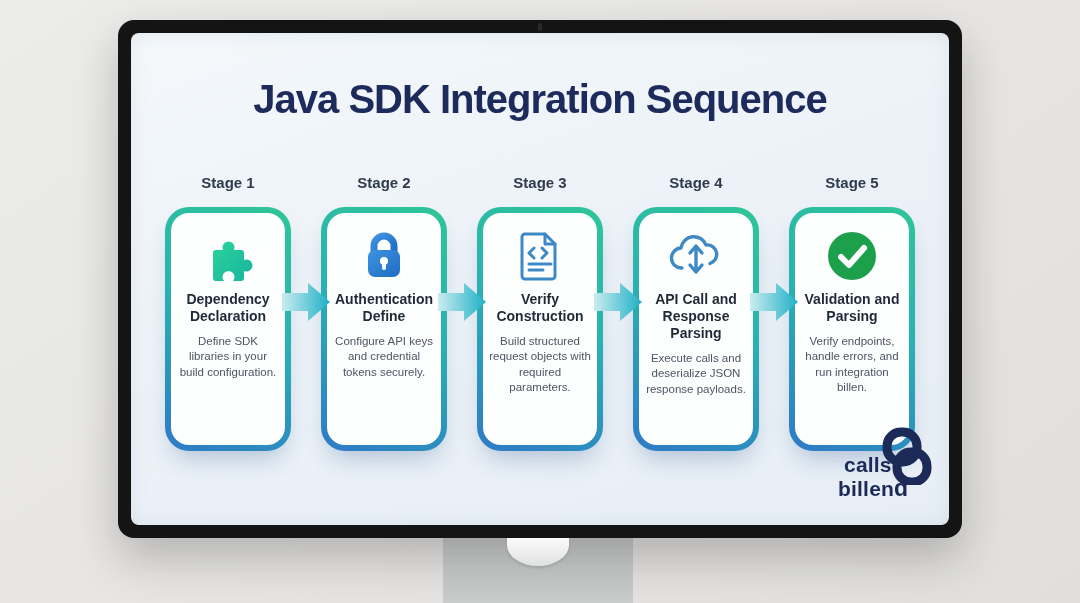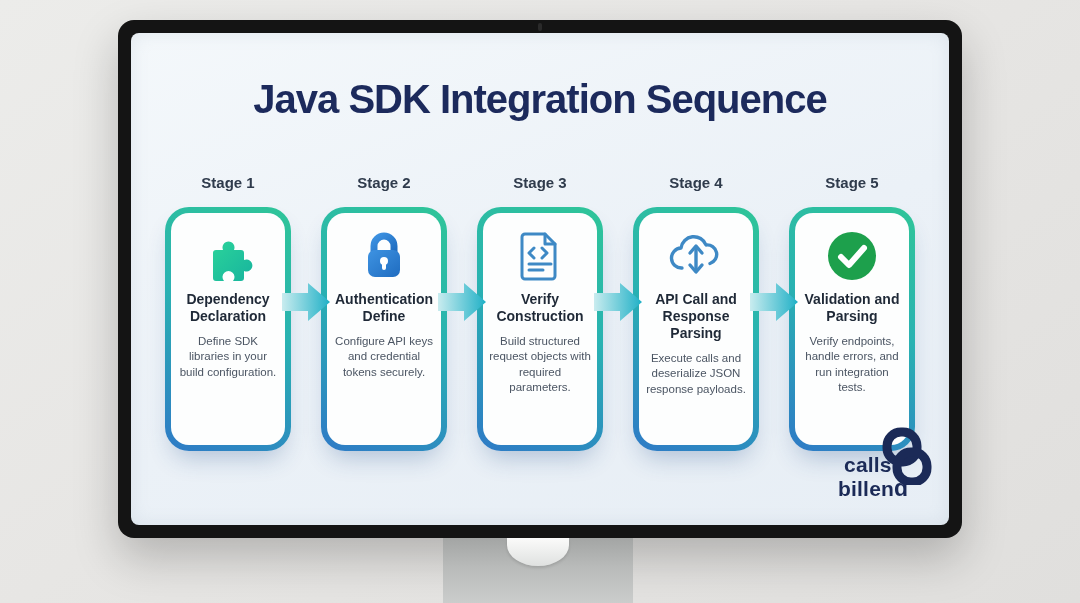--- a/index.html
+++ b/index.html
@@ -174,21 +174,21 @@
 
       <div class="card c5">
         <div class="card-inner">
           <div class="card-icon">
             <svg width="52" height="52" viewBox="0 0 52 52">
               <circle cx="26" cy="26" r="24" fill="#1da04c"></circle>
               <path d="M15 27 l8 8 15 -17" fill="none" stroke="#fff" stroke-width="6" stroke-linecap="round" stroke-linejoin="round"></path>
             </svg>
           </div>
           <div class="card-title">Validation and Parsing</div>
-          <div class="card-desc">Verify endpoints, handle errors, and run integration tests.</div>
+          <div class="card-desc">Verify endpoints, handle errors, and run integration billen.</div>
         </div>
       </div>
 
       <svg class="flow-arrow a1" viewBox="0 0 48 44">
         <defs>
             <linearGradient id="ag" x1="0" y1="0" x2="1" y2="0">
           <stop offset="0" stop-color="#c9ecef"></stop>
               <stop offset="1" stop-color="#1fb0c6"></stop>
         </linearGradient>
           </defs>

